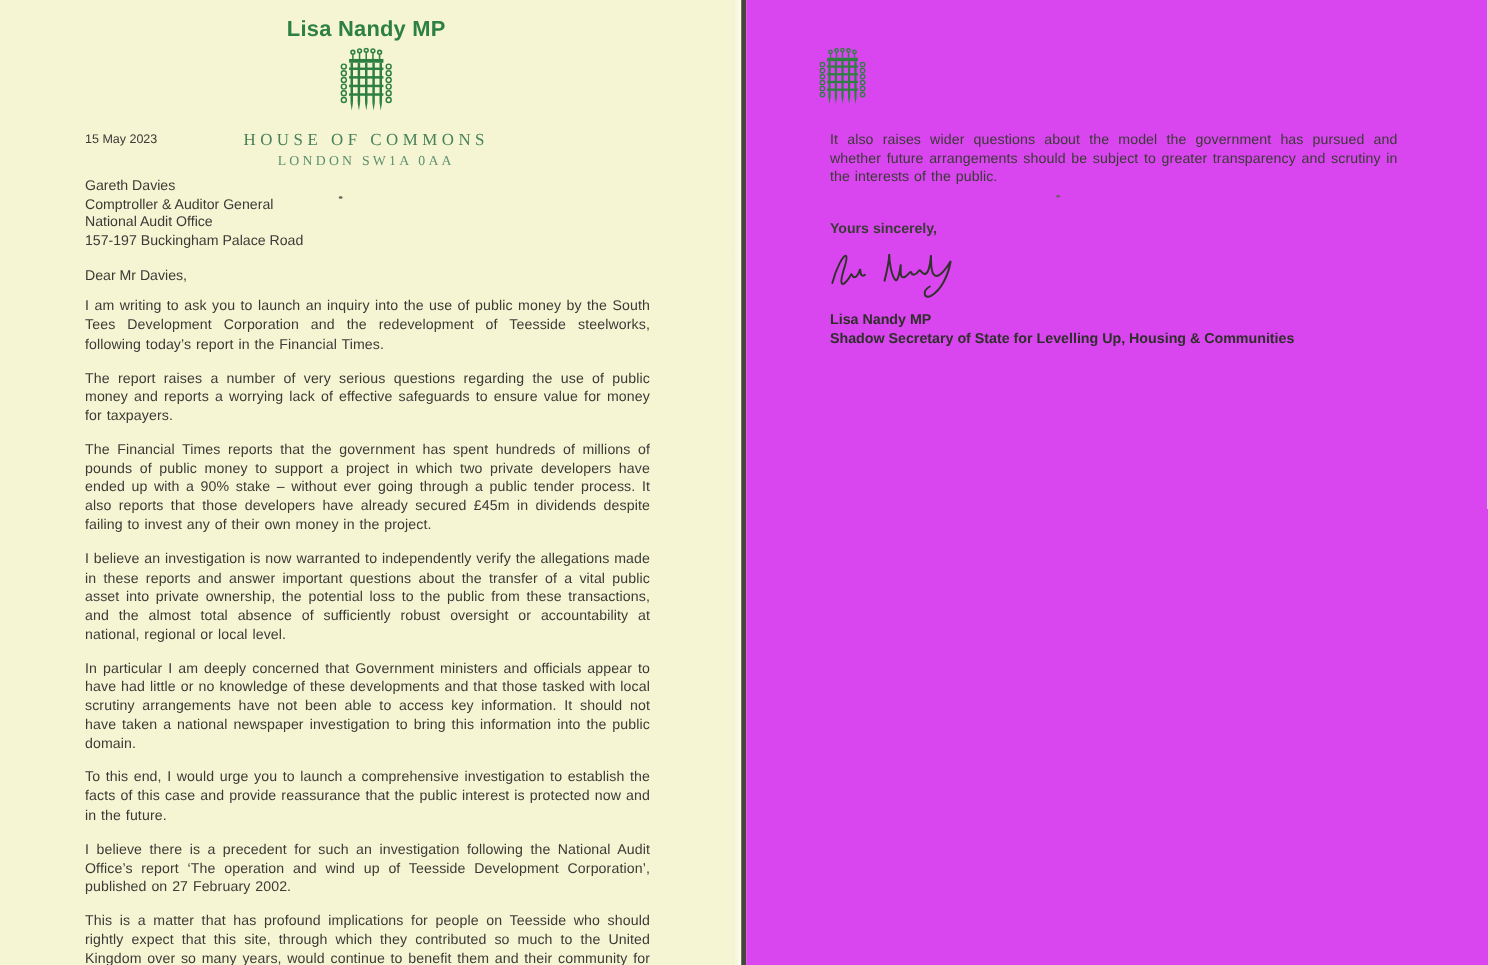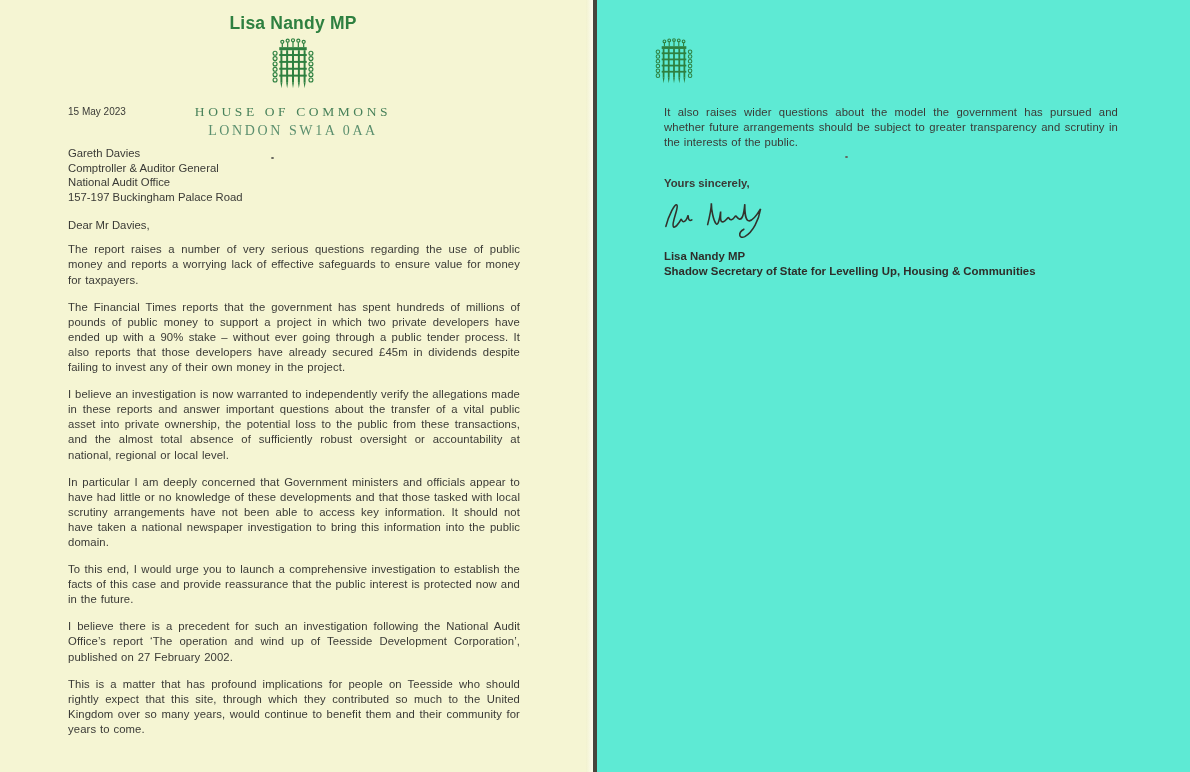--- a/index.html
+++ b/index.html
@@ -15,36 +15,36 @@
   .page { position: absolute; top: 0; bottom: 0; background: #f5f5d3; }
   .page-1 { left: 0; width: 586px; }
   .page-edge {
     position: absolute; top: 0; bottom: 0; left: 586px; width: 7px;
     background: linear-gradient(to right, #f2f2cf, #fdfdf0);
   }
   .page-divider {
     position: absolute; top: 0; bottom: 0; left: 593px; width: 4px;
     background: #46463c;
   }
-  .page-2 { left: 597px; right: 0; background: #5eead4; }
+  .page-2 { left: 597px; right: 0; background: #d946ef; }
 
   
   .letterhead { text-align: center; padding-top: 13px; }
   .sender-title {
     font-size: 17.5px; font-weight: bold; color: #2e8040;
     letter-spacing: 0.2px; line-height: 21px;
   }
   .crest { display: block; margin: 4px auto 0 auto; }
   .lh-house {
     margin-top: 8px; font-family: Liberation Serif, serif;
     font-size: 13.5px; letter-spacing: 3.6px; color: #48815a;
   }
   .lh-london {
     margin-top: 3px; font-family: "Liberation Serif", serif;
-    font-size: 14px; letter-spacing: 2.6px; color: #5b8f6e;
+    font-size: 11px; letter-spacing: 2.6px; color: #5b8f6e;
   }
 
   
   .ink { color: #3a3a36; }
   .date { position: absolute; left: 68px; top: 106px; font-size: 10px; }
   .recipient { margin: 7px 0 0 68px; font-size: 11.3px; line-height: 14.6px; }
   .salutation { margin: 15px 0 0 68px; font-size: 11.3px; }
   .body-col { margin: 11px 66px 0 68px; }
   .body-col p {
     font-size: 11.3px; line-height: 15.1px; text-align: justify;
@@ -121,20 +121,21 @@
     <div class="recipient ink">
       <div>Gareth Davies</div>
       <div>Comptroller &amp; Auditor General</div>
       <div>National Audit Office</div>
       <div>157-197 Buckingham Palace Road</div>
     </div>
 
     <div class="salutation ink">Dear Mr Davies,</div>
 
     <div class="body-col ink">
+      <p>I am writing to ask you to launch an inquiry into the use of public money by the South Tees Development Corporation and the redevelopment of Teesside steelworks, following today’s report in the Financial Times.</p>
       <p>The report raises a number of very serious questions regarding the use of public money and reports a worrying lack of effective safeguards to ensure value for money for taxpayers.</p>
       <p>The Financial Times reports that the government has spent hundreds of millions of pounds of public money to support a project in which two private developers have ended up with a 90% stake – without ever going through a public tender process. It also reports that those developers have already secured £45m in dividends despite failing to invest any of their own money in the project.</p>
       <p>I believe an investigation is now warranted to independently verify the allegations made in these reports and answer important questions about the transfer of a vital public asset into private ownership, the potential loss to the public from these transactions, and the almost total absence of sufficiently robust oversight or accountability at national, regional or local level.</p>
       <p>In particular I am deeply concerned that Government ministers and officials appear to have had little or no knowledge of these developments and that those tasked with local scrutiny arrangements have not been able to access key information. It should not have taken a national newspaper investigation to bring this information into the public domain.</p>
       <p>To this end, I would urge you to launch a comprehensive investigation to establish the facts of this case and provide reassurance that the public interest is protected now and in the future.</p>
       <p>I believe there is a precedent for such an investigation following the National Audit Office’s report ‘The operation and wind up of Teesside Development Corporation’, published on 27 February 2002.</p>
       <p>This is a matter that has profound implications for people on Teesside who should rightly expect that this site, through which they contributed so much to the United Kingdom over so many years, would continue to benefit them and their community for years to come.</p>
     </div>
 
     <div class="artifact-dot dot-1"></div>

